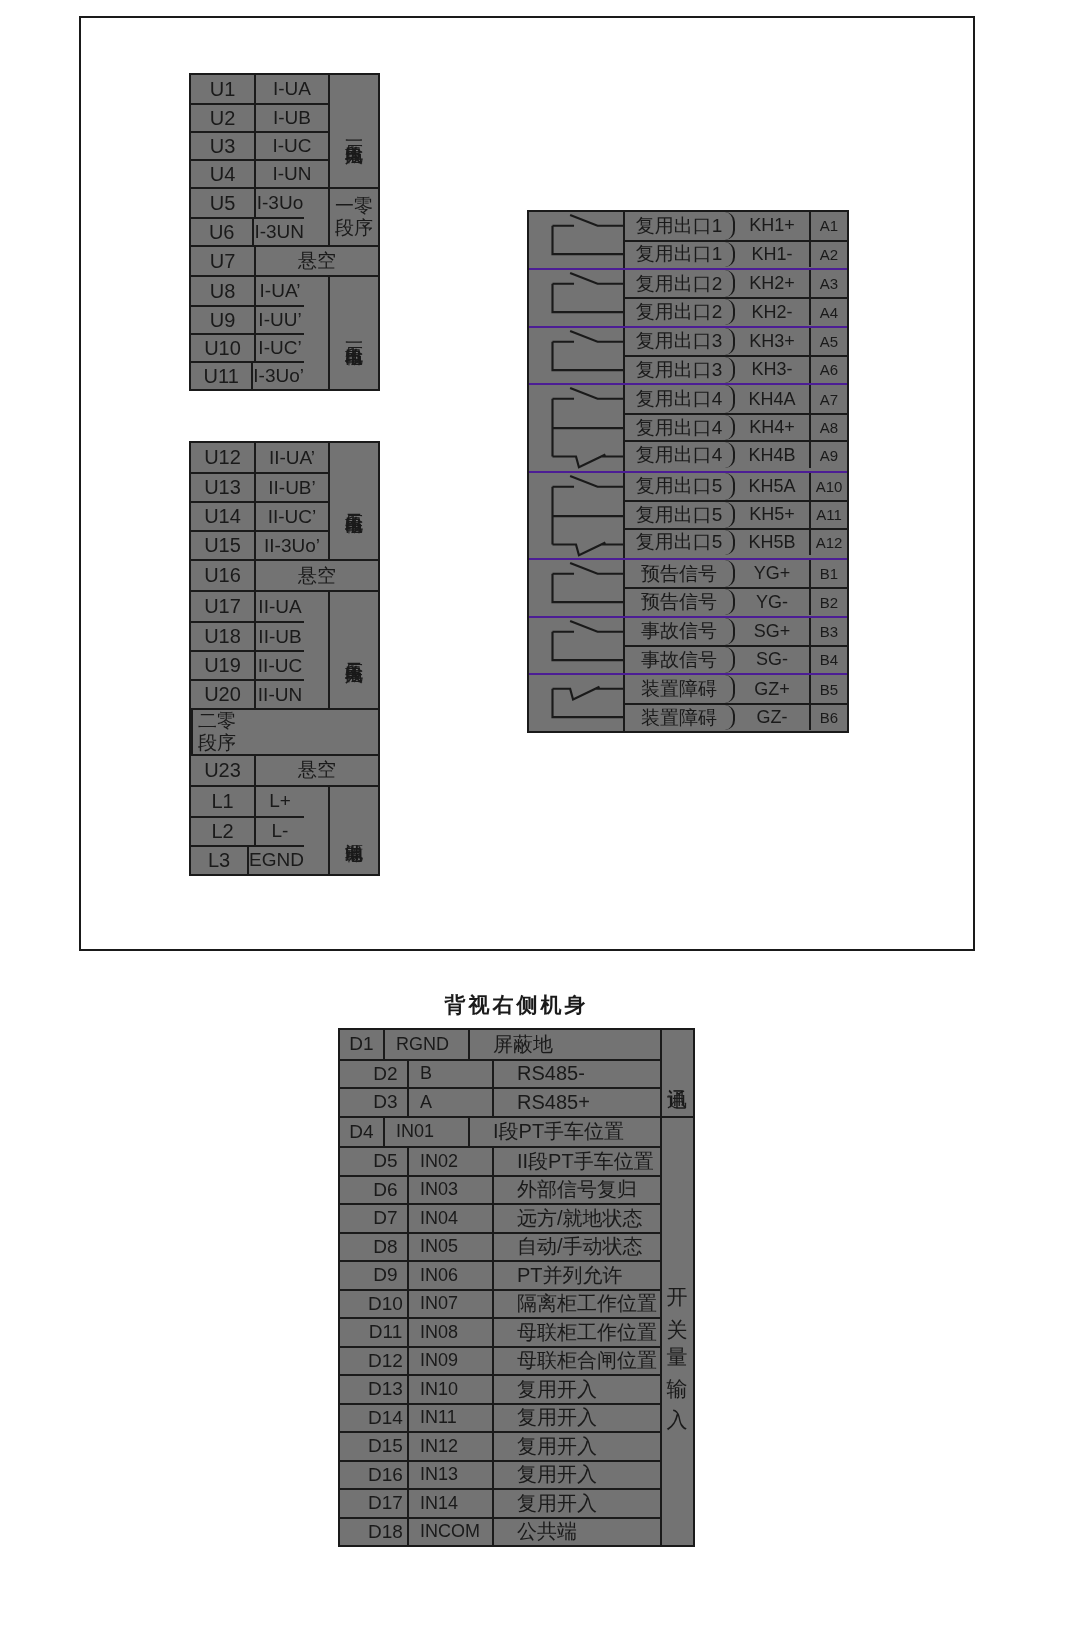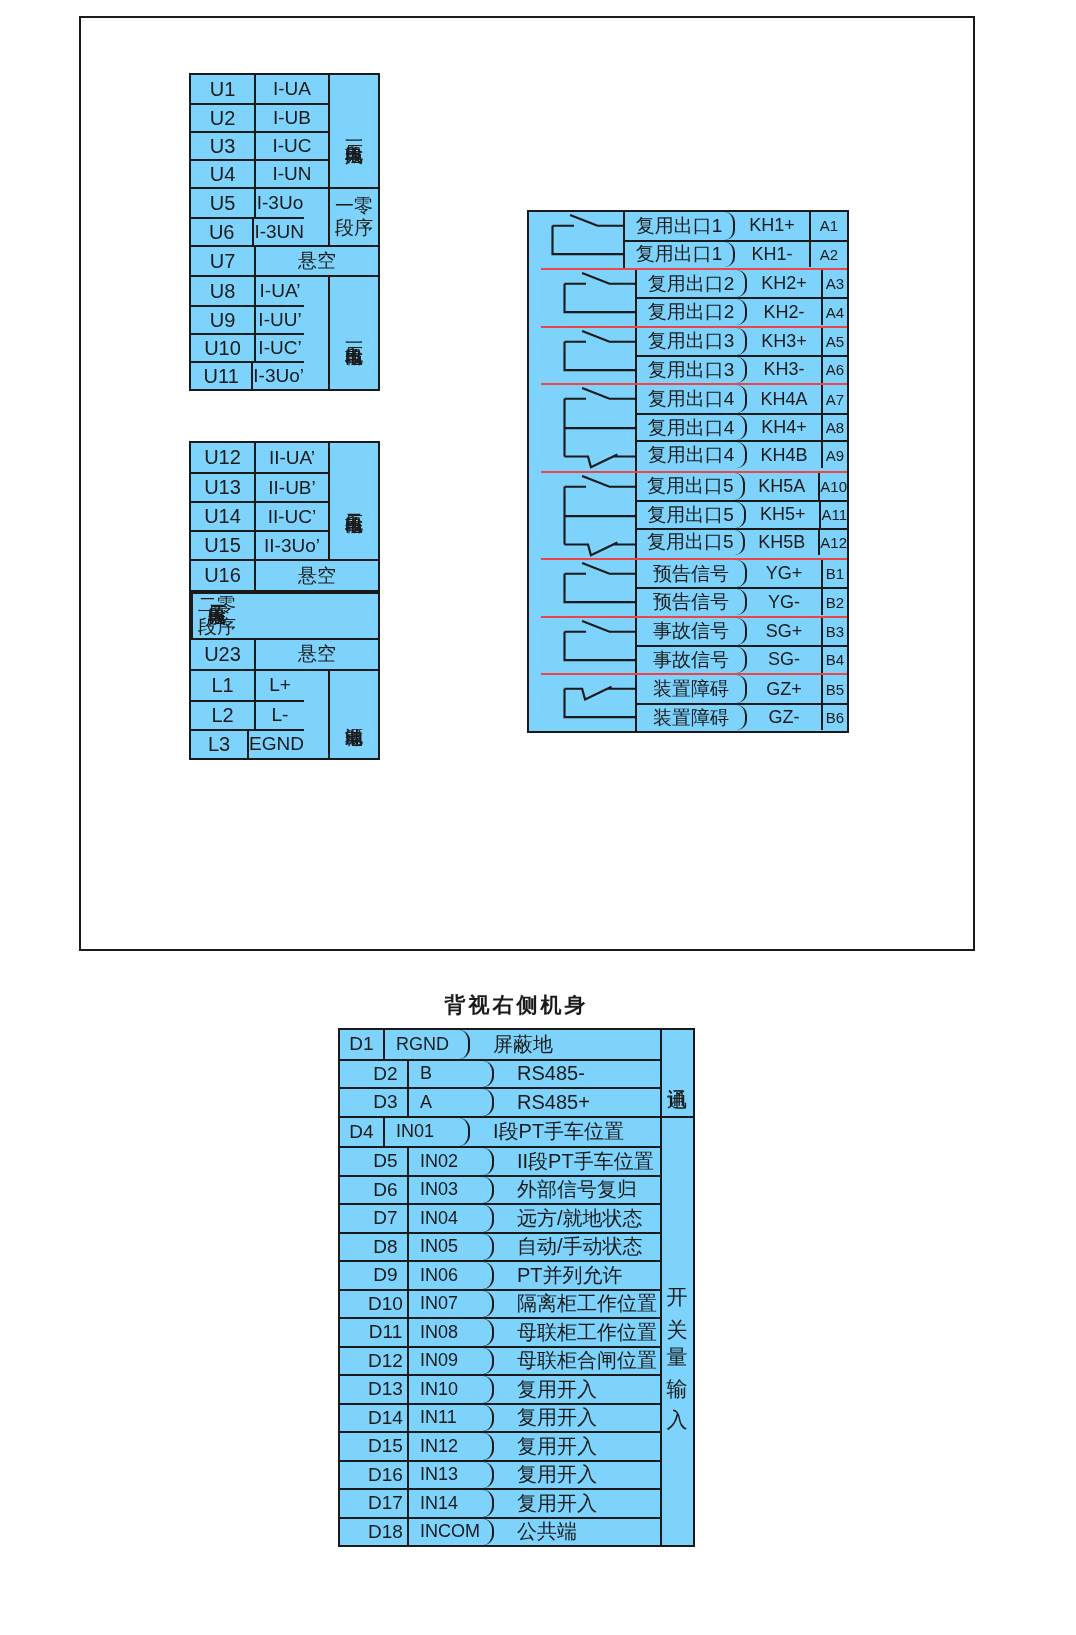--- a/index.html
+++ b/index.html
@@ -6,21 +6,21 @@
   html,body { background:#fff; }
   body {
     position:relative; width:1076px; height:1635px;
     font-family:"Liberation Sans", sans-serif; color:#1a1a1a;
     overflow:hidden;
   }
   .frame {
     position:absolute; left:79px; top:16px; width:896px; height:935px;
     border:2px solid #1a1a1a;
   }
-  .ltable, .ctable, .dtable { position:absolute; border:2px solid #1a1a1a; background:#7dd3fc; }
+  .ltable, .ctable, .dtable { position:absolute; border:2px solid #1a1a1a; background:#737373; }
 
   
   .ltable { left:189px; width:191px; }
   .ltable.ta { top:73px; }
   .ltable.tb { top:441px; }
   .lgroup { display:flex; }
   .lgroup + .lgroup { border-top:2px solid #1a1a1a;gap:24px; }
   .lrows { flex:1; display:flex; flex-direction:column; min-width:0; }
   .lrow { display:flex; height:28px; }
   .ltable.tb .lrow { height:29px; }
@@ -31,21 +31,21 @@
   .glabel {
     width:50px; border-left:2px solid #1a1a1a;
     display:flex; align-items:center; justify-content:center;
   }
   .vtext { writing-mode:vertical-rl; text-orientation:upright; font-size:18px; line-height:1; }
   .sqlabel { white-space:pre-line; text-align:center; font-size:19px; line-height:1.15; }
 
   
   .ctable { left:527px; top:210px; width:322px; }
   .cgroup { display:flex; }
-  .cgroup + .cgroup { border-top:2px solid #ef4444;margin-left:12px; }
+  .cgroup + .cgroup { border-top:2px solid #4c1d95; }
   .symcell { width:96px; border-right:2px solid #1a1a1a; position:relative; }
   .symcell svg { display:block; width:100%; height:100%; }
   .symcell path { fill:none; stroke:#1a1a1a; stroke-width:2.2; }
   .crows { flex:1; display:flex; flex-direction:column; min-width:0; }
   .crow { display:flex; height:27.5px; }
   .crow + .crow { border-top:2px solid #1a1a1a; }
   .clabel { width:110px; border-right:2px solid #1a1a1a; font-size:19px;border-radius:10px; }
   .ckh   { width:76px;  border-right:2px solid #1a1a1a; font-size:18px; }
   .cpin  { flex:1; font-size:15px; }
 
@@ -56,21 +56,21 @@
   }
 
   
   .dtable { left:338px; top:1028px; width:357px; }
   .dgroup { display:flex; }
   .dgroup + .dgroup { border-top:2px solid #1a1a1a;text-align:center; }
   .drows { flex:1; display:flex; flex-direction:column; min-width:0; }
   .drow { display:flex; height:28.5px; }
   .drow + .drow { border-top:2px solid #1a1a1a;padding-left:24px; }
   .dterm { width:45px; border-right:2px solid #1a1a1a; font-size:19px; }
-  .dcode { width:85px; border-right:2px solid #1a1a1a; justify-content:flex-start; padding-left:11px; font-size:18px;border-radius:11px; }
+  .dcode { width:85px; border-right:2px solid #1a1a1a; justify-content:flex-start; padding-left:11px; font-size:18px; }
   .ddesc { flex:1; justify-content:flex-start; padding-left:23px; font-size:20px; }
   .dlabel { width:33px; border-left:2px solid #1a1a1a; display:flex; align-items:center; justify-content:center; }
   .comm-label { writing-mode:vertical-rl; text-orientation:upright; font-size:20px; line-height:1; }
   .di-label {
     writing-mode:vertical-rl; text-orientation:upright; font-size:21px; line-height:1;
     letter-spacing:30px; margin-inline-end:-30px;
   }
 </style>
 </head>
 <body>
@@ -189,20 +189,39 @@
     <div class="lrows">
 
     <div class="lrow">
           <div class="cell tcell">U16</div>
           <div class="cell scell">悬空</div>
         </div>
       </div>
   </div>
 
   <div class="lgroup">
+    <div class="lrows">
+
+    <div class="lrow">
+          <div class="cell tcell">U17</div>
+          <div class="cell scell">II-UA</div>
+        </div>
+        <div class="lrow">
+          <div class="cell tcell">U18</div>
+          <div class="cell scell">II-UB</div>
+        </div>
+        <div class="lrow">
+          <div class="cell tcell">U19</div>
+          <div class="cell scell">II-UC</div>
+        </div>
+        <div class="lrow">
+          <div class="cell tcell">U20</div>
+          <div class="cell scell">II-UN</div>
+        </div>
+      </div>
     <div class="glabel">
       <span class="vtext">二段电压输入</span>
     </div>
   </div>
 
   <div class="lgroup">
     <div class="glabel">
       <span class="sqlabel">二零
 段序</span>
     </div>

